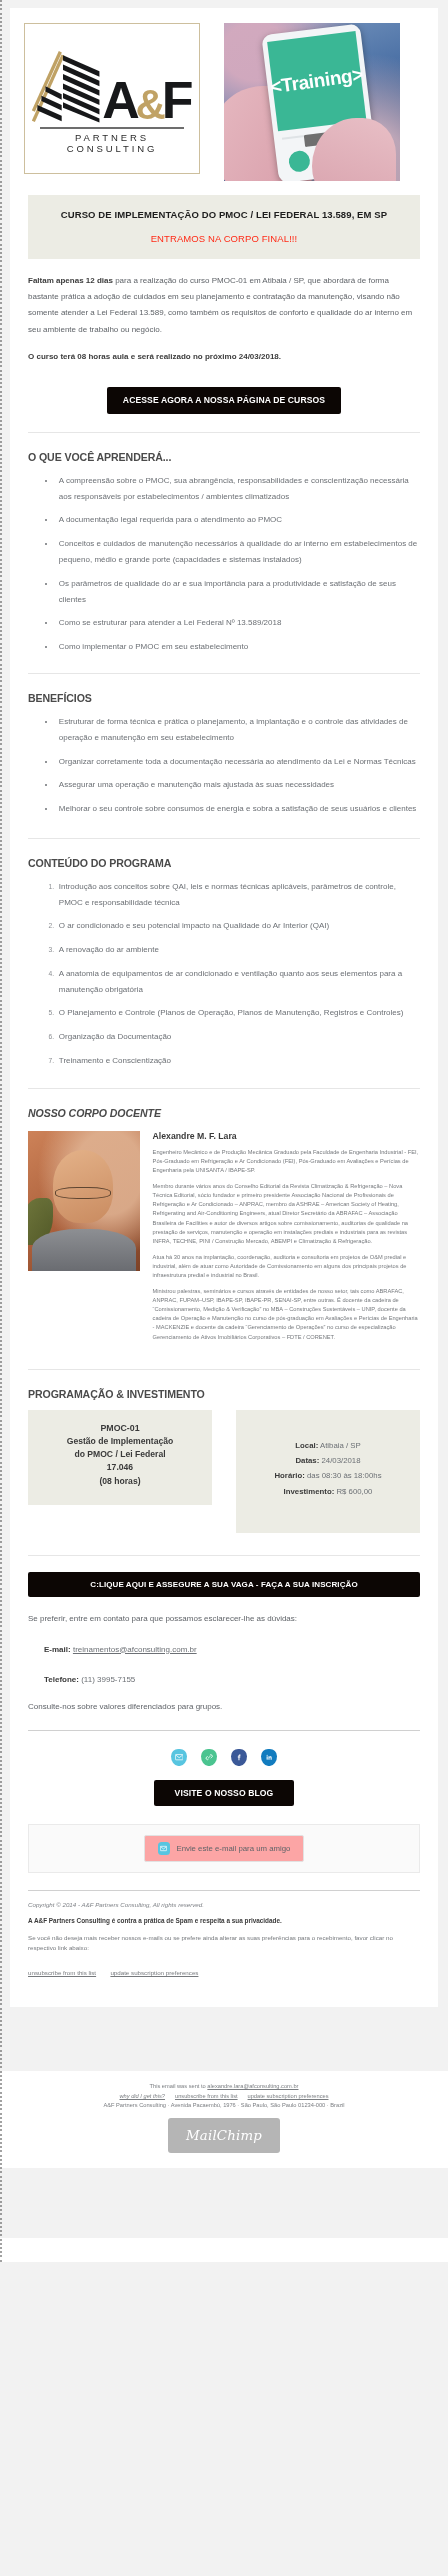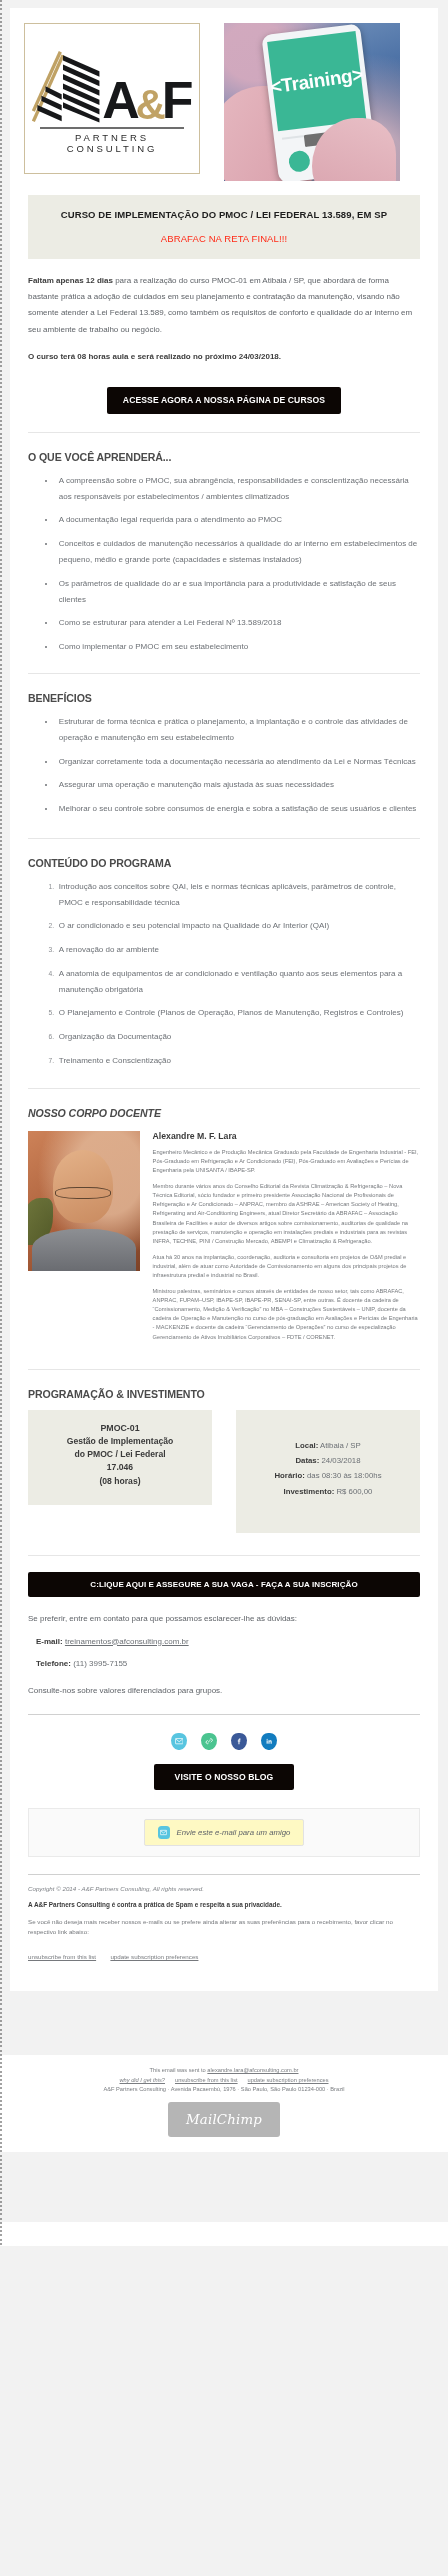--- a/index.html
+++ b/index.html
@@ -132,39 +132,39 @@
   .boxes { display:flex; gap: 24px; padding: 7px 18px 0; align-items:flex-start; }
   .box { background:#ecece4; flex:1 1 0; text-align:center; }
   .box.left { padding: 12.6px 7px 17px; }
   .box.right { padding: 28px 7px 34px; }
   .box .code { font-size: 8.8px; font-weight:bold; color:#3a3a3a; margin-bottom: 2px; }
   .box .name { font-size: 8.6px; font-weight:bold; color:#3a3a3a; line-height: 1.55; }
   .box .kv { font-size: 7.8px; color:#6c7075; line-height: 1.95; }
   .box .kv b { color:#3a3a3a; }
 
   .contact-block { padding: 2.8px 18px 0; }
-  .kvline { font-size: 8px; color:#6c7075; line-height: 1.85; margin:8px; }
+  .kvline { font-size: 8px; color:#6c7075; line-height: 1.85; margin:16px; }
   .kvline b { color:#3a3a3a; }
   .kvline a { color:#6c7075; text-decoration: underline; }
 
   
   .social { display:flex; justify-content:center; gap: 14.7px; padding: 18px 0 4.2px; }
   .sicon { width: 15.4px; height: 17.5px; border-radius: 48% 48% 48% 48% / 42% 42% 58% 58%;
            display:flex; align-items:center; justify-content:center; color:#fff; font-size:8.4px;
            font-weight:bold; cursor:pointer; }
   .s-mail { background:#58c5e0; }
   .s-link { background:#4bc490; }
   .s-fb   { background:#3b5998; }
   .s-in   { background:#127cbf; }
   .sicon svg { width:8.4px; height:8.4px; fill:#fff; }
 
   .friend-bar { margin: 14px 18px 0; border:0.7px solid #eaeaea; background:#fafafa;
                 padding: 9.8px 0; text-align:center; }
-  .friend-btn { display:inline-flex; align-items:center; gap:6.3px; background:#fef9c3;
-                border:0.7px solid #e2e2e2; border-radius:2.1px; padding: 6.3px 12.6px; cursor:pointer;font-style:italic; }
+  .friend-btn { display:inline-flex; align-items:center; gap:6.3px; background:#fca5a5;
+                border:0.7px solid #e2e2e2; border-radius:2.1px; padding: 6.3px 12.6px; cursor:pointer; }
   .friend-btn .ic { width:12.6px; height:12.6px; border-radius:3.5px; background:#58c5e0;
                     display:flex; align-items:center; justify-content:center; }
   .friend-btn .ic svg { width:7px; height:7px; fill:#fff; }
   .friend-btn span.lbl { font-size:7.8px; color:#5f6368; }
 
   .legal { padding: 9.8px 18px 0; }
   .legal .cr { font-size: 6.2px; color:#7e8186; font-style: italic; margin: 0 0 9px; }
   .legal .bold { font-size: 6.4px; color:#3a3a3a; font-weight:bold; margin: 0 0 9px; }
   .legal .small { font-size: 6.2px; color:#76797d; line-height:1.75; margin: 0 0 9px; }
   .legal .links a { font-size: 6.2px; color:#76797d; text-decoration: underline; margin-right: 11.2px; }
@@ -237,21 +237,21 @@
             <div class="ti-btn" style="left:40%; top:83%"></div>
             <div class="ti-btn" style="left:68%; top:88%"></div>
           </div>
           <div class="ti-hand2"></div>
         </div>
       </div>
 
       <div class="title-card">
         <h1>
           <span>CURSO DE IMPLEMENTAÇÃO DO PMOC / LEI FEDERAL 13.589, EM SP</span>
-          <span class="hot">ABRAFAC NA RETA FINAL!!!</span>
+          <span class="hot">ENTRAMOS NA CORPO FINAL!!!</span>
         </h1>
       </div>
 
       <div class="body-block">
         <p class="para"><b>Faltam apenas 12 dias</b><span> para a realização do curso PMOC-01 em Atibaia / SP, que abordará de forma bastante prática a adoção de cuidados em seu planejamento e contratação da manutenção, visando não somente atender a Lei Federal 13.589, como também os requisitos de conforto e qualidade do ar interno em seu ambiente de trabalho ou negócio.</span></p>
         <p class="para"><b>O curso terá 08 horas aula e será realizado no próximo 24/03/2018.</b></p>
       </div>
 
       <div class="cta-wrap">
         <a class="cta" href="#">ACESSE AGORA A NOSSA PÁGINA DE CURSOS</a>

